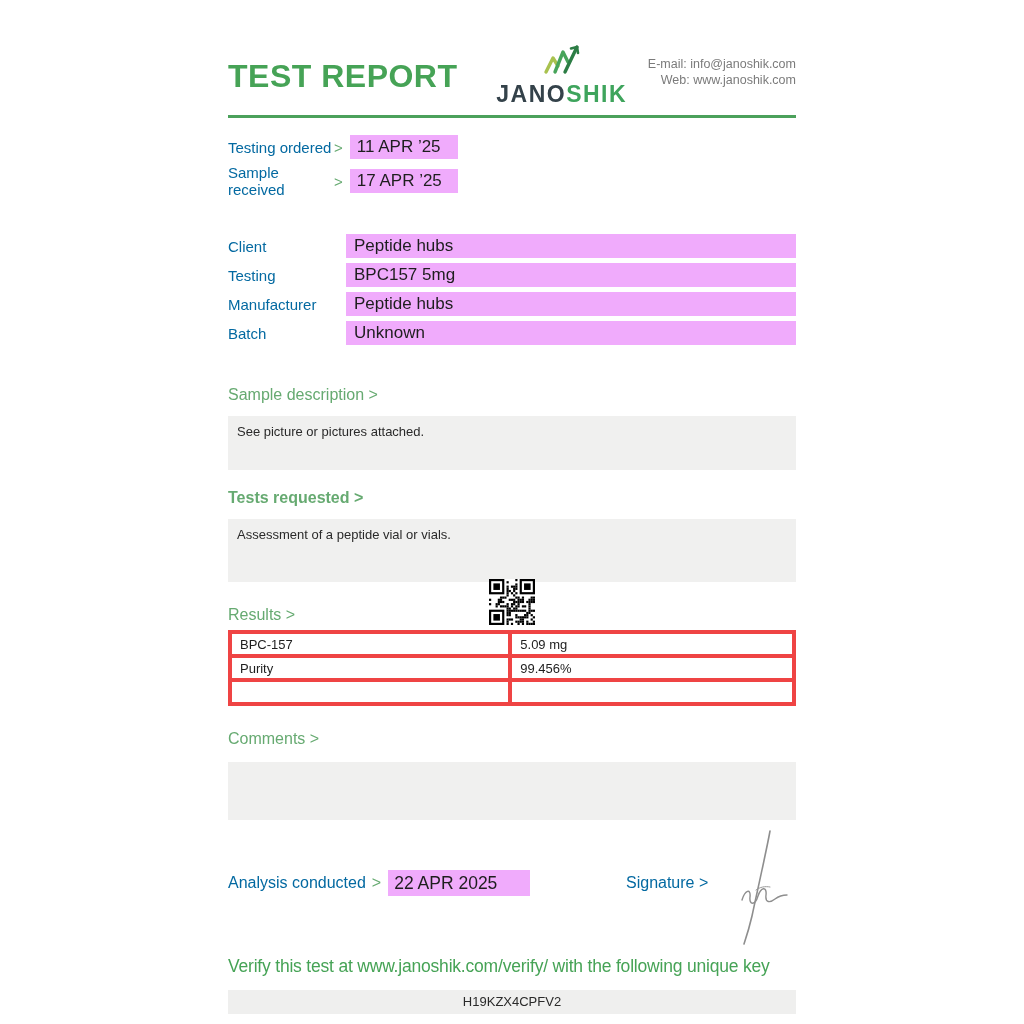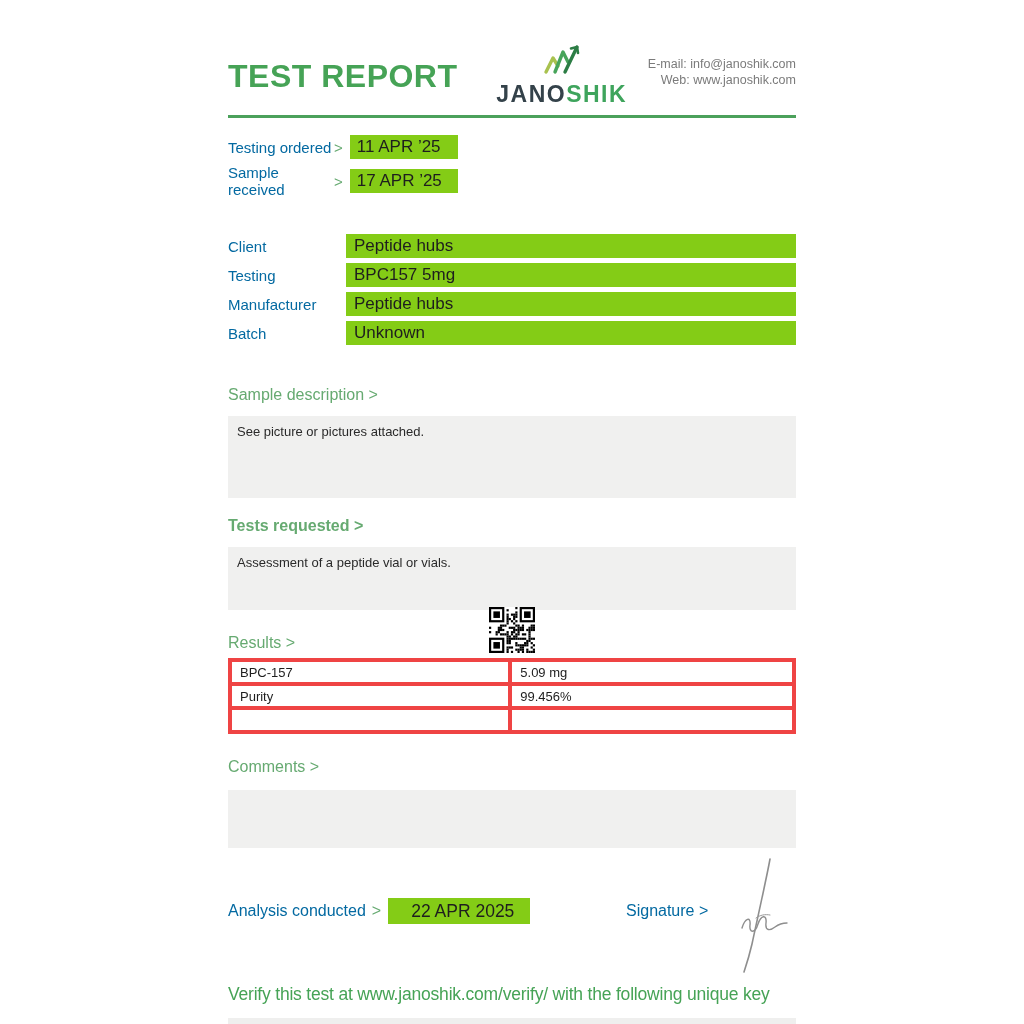--- a/index.html
+++ b/index.html
@@ -19,60 +19,60 @@
   .logo-word .dark { color:#34424a; }
   .logo-word .green { color:#3ea45c; }
   .contact { text-align:right; font-size:12.5px; color:#7b7b7b; line-height:16px; margin-top:16px; }
   .rule { height:3px; background:#4ba15b; margin-top:13px; }
 
   
   .task-row { display:flex; justify-content:space-between; margin-top:17px; }
   .green-label { color:#0369a1; }
   .task-left { display:flex; align-items:center; }
   .task-left .green-label { font-size:17px; width:118px; }
-  .value-box { background:#84cc16; color:#1e1e1e; }
+  .value-box { background:#f0abfc; color:#1e1e1e; }
   .task-value { width:168px; height:24px; font-size:17px; line-height:24px; padding-left:8px; font-weight:500; }
   .dates { display:flex; flex-direction:column; gap:5px; }
   .date-row { display:flex; align-items:center; }
   .date-row .green-label { font-size:15px; width:104px; }
   .arrow { color:#66aa71; font-size:15px; margin:0 7px 0 2px; }
   .date-value { width:108px; height:24px; font-size:17px; line-height:24px; padding-left:7px; font-weight:500; }
 
   
   .info { margin-top:36px; }
   .info-row { display:flex; align-items:center; margin-bottom:5px; }
   .info-row .green-label { font-size:15px; width:118px; }
   .info-value { flex:1; height:24px; font-size:17px; line-height:24px; padding-left:8px; font-weight:500; }
 
   
   .section-heading { font-size:16px; color:#66aa71; }
   .h-desc { margin-top:41px; }
   .gray-box { background:#f0f0ef; font-size:13px; color:#2a2a2a; padding:8px 9px; }
-  .desc-box { margin-top:12px; height:82px; }
+  .desc-box { margin-top:12px; height:54px; }
   .h-tests { margin-top:19px;font-weight:bold; }
   .tests-box { margin-top:12px; height:63px; }
 
   
   .results-bar { position:relative; height:46px; }
   .results-bar .section-heading { position:absolute; left:0; bottom:4px; }
   .qr-wrap { position:absolute; left:50%; transform:translateX(-50%); top:-3px; width:46px; height:46px; }
   .results-table { width:100%; border-collapse:collapse; margin-top:2px; }
   .results-table td { border:4px solid #ef4444; height:24px; font-size:13px; color:#1e1e1e; padding:0 0 0 8px; }
   .results-table td.c1 { width:49.7%; }
 
   
   .h-comments { margin-top:24px; }
   .comments-box { margin-top:14px; height:58px; }
 
   
   .footer-row { display:flex; justify-content:space-between; margin-top:50px; position:relative; }
   .analysis { display:flex; align-items:center; }
   .analysis .green-label { font-size:16px; }
   .analysis .arrow { font-size:16px; margin:0 7px 0 6px; }
-  .analysis-value { width:142px; height:26px; font-size:17.5px; line-height:26px; padding-left:23px; font-weight:500; }
+  .analysis-value { width:142px; height:26px; font-size:17.5px; line-height:26px; padding-left:6px; font-weight:500; }
   .sig-block { display:flex; align-items:flex-start; position:relative; width:170px; }
   .sig-label { font-size:16px; margin-top:4px; white-space:nowrap; }
   .signature-svg { position:absolute; right:-6px; top:-44px; }
 
   .verify-line { margin-top:60px; font-size:17.5px; color:#46a356; white-space:nowrap; letter-spacing:-0.2px; }
   .key-box { margin-top:13px; height:24px; background:#efefee; text-align:center; font-size:13px; color:#2a2a2a; line-height:24px; padding:0; }
 </style>
 </head>
 <body>
 

